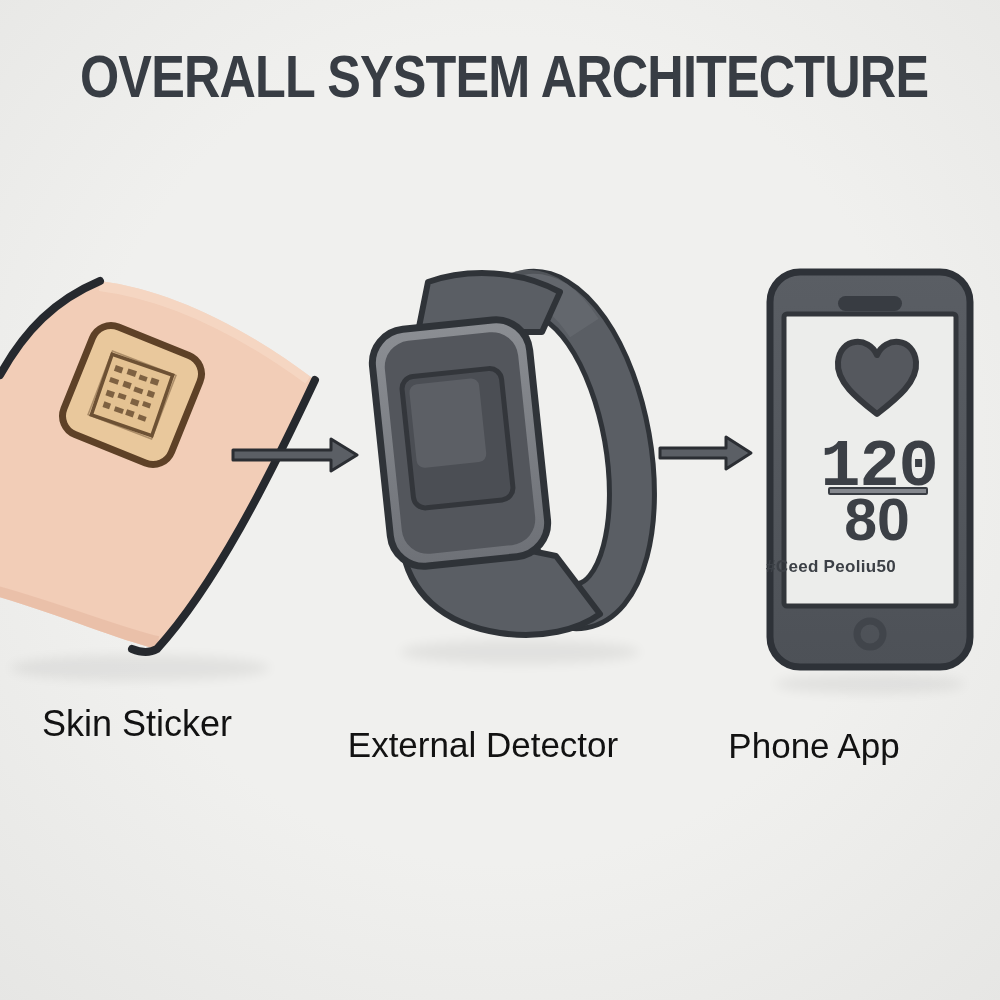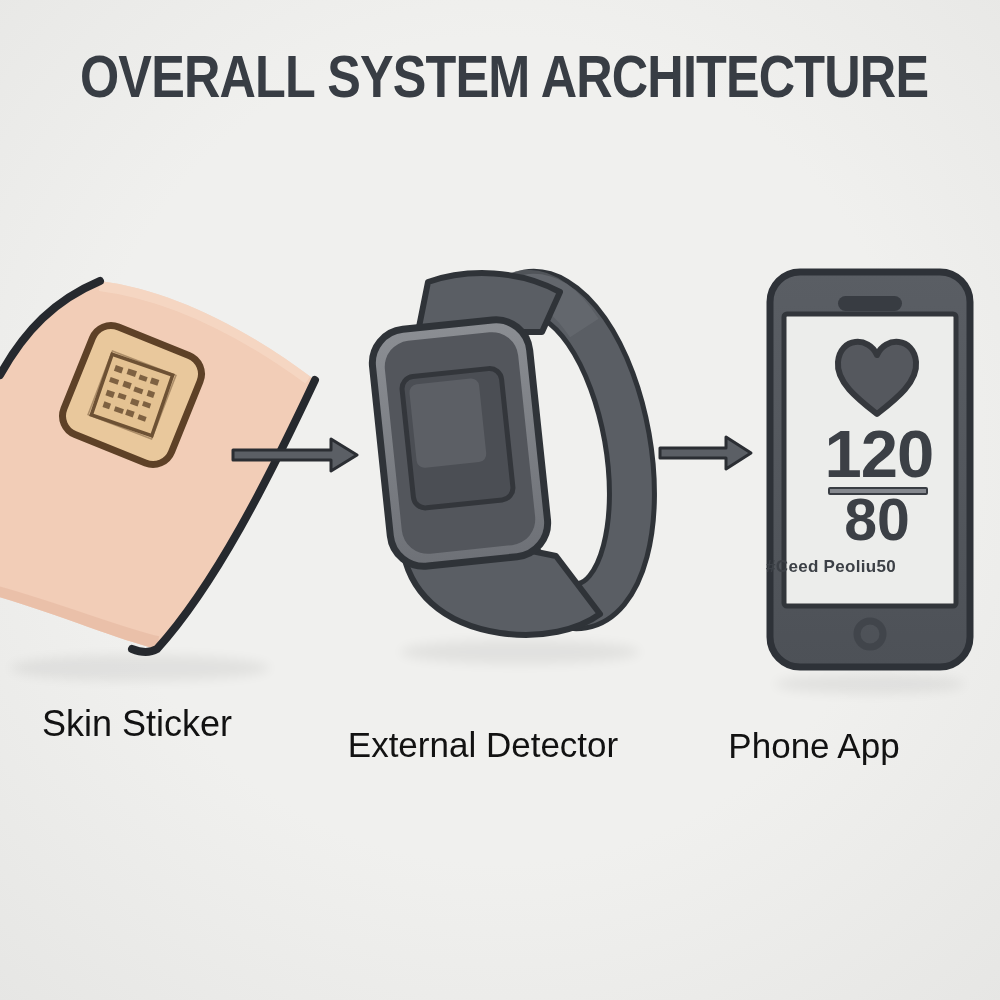--- a/index.html
+++ b/index.html
@@ -25,21 +25,21 @@
     text-align:center;
     font-size:35px;color:#121212;
     line-height:41px;
   }
   .label-skin{left:17px;top:703px;width:240px;font-size:36px;text-align:center;}
   .label-detector{left:333px;top:724px;width:300px;}
   .label-phone{left:664px;top:725px;width:300px;}
   .screen-text{
     position:absolute;text-align:center;color:#3c4046;font-weight:bold;
   }
-  .systolic{left:779px;top:420px;width:200px;font-size:67px;line-height:67px;letter-spacing:-1px;}
+  .systolic{left:779px;top:434px;width:200px;font-size:67px;line-height:67px;letter-spacing:-1px;font-family:Liberation Mono, monospace;}
   .diastolic{left:777px;top:491px;width:200px;font-size:59px;line-height:59px;}
   .bp-divider{
     position:absolute;left:828px;top:487px;width:96px;height:4px;
     background:#85888e;border:2px solid #393d43;border-radius:2px;
   }
   .screen-caption{left:731px;top:557px;width:200px;font-size:17px;line-height:20px;letter-spacing:.3px;}
 </style>
 </head>
 <body>
 

